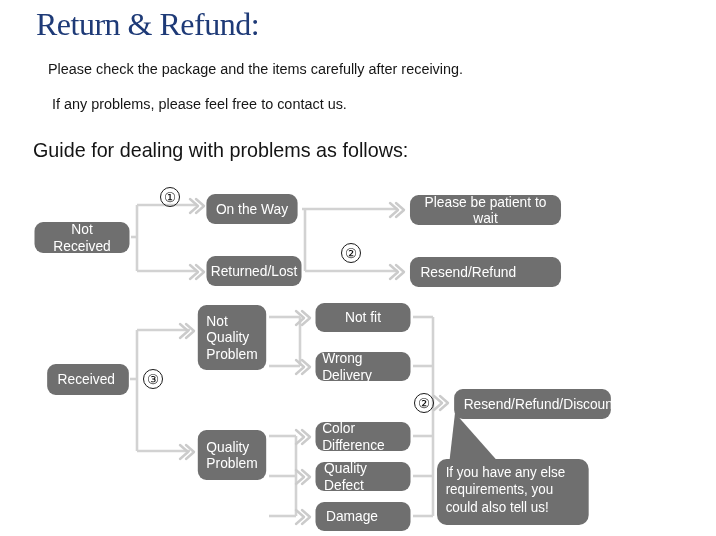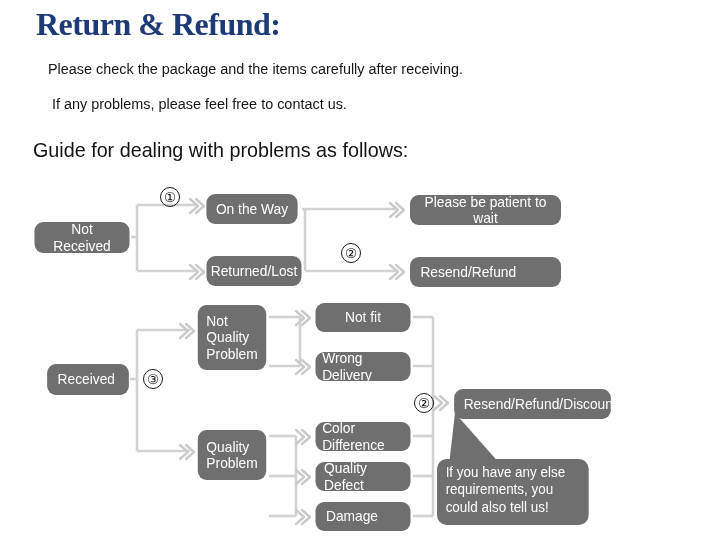--- a/index.html
+++ b/index.html
@@ -8,21 +8,21 @@
     background:#ffffff;
     font-family:"Liberation Sans", sans-serif;
     overflow:hidden;
   }
   #page{position:relative;width:716px;height:536px;background:#fff;}
 
   
   #title{
     position:absolute;left:36px;top:6px;
     font-family:"Liberation Serif", serif;
-    font-weight:bold;
+    font-weight:normal;
     font-size:32px;
     letter-spacing:-0.5px;
     color:#1e3a77;
     white-space:nowrap;
   }
   .lead{
     position:absolute;
     font-family:"Liberation Sans", sans-serif;
     font-size:15.5px;
     color:#161616;

